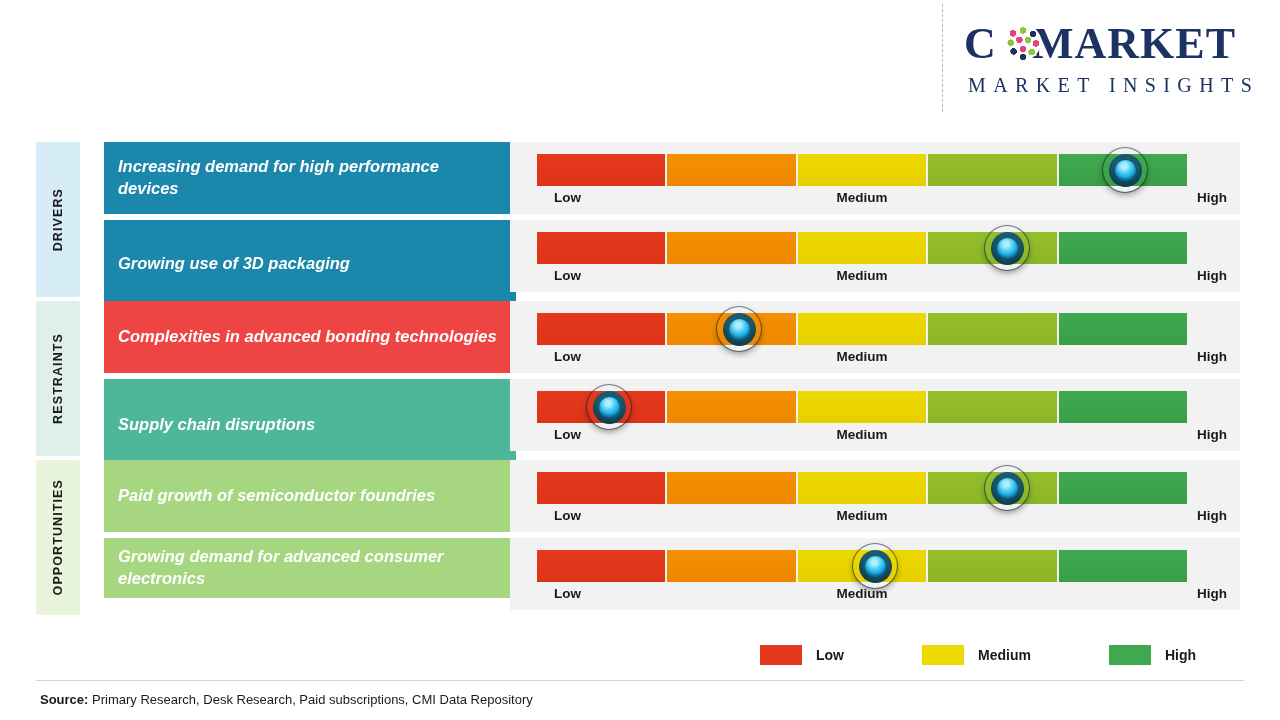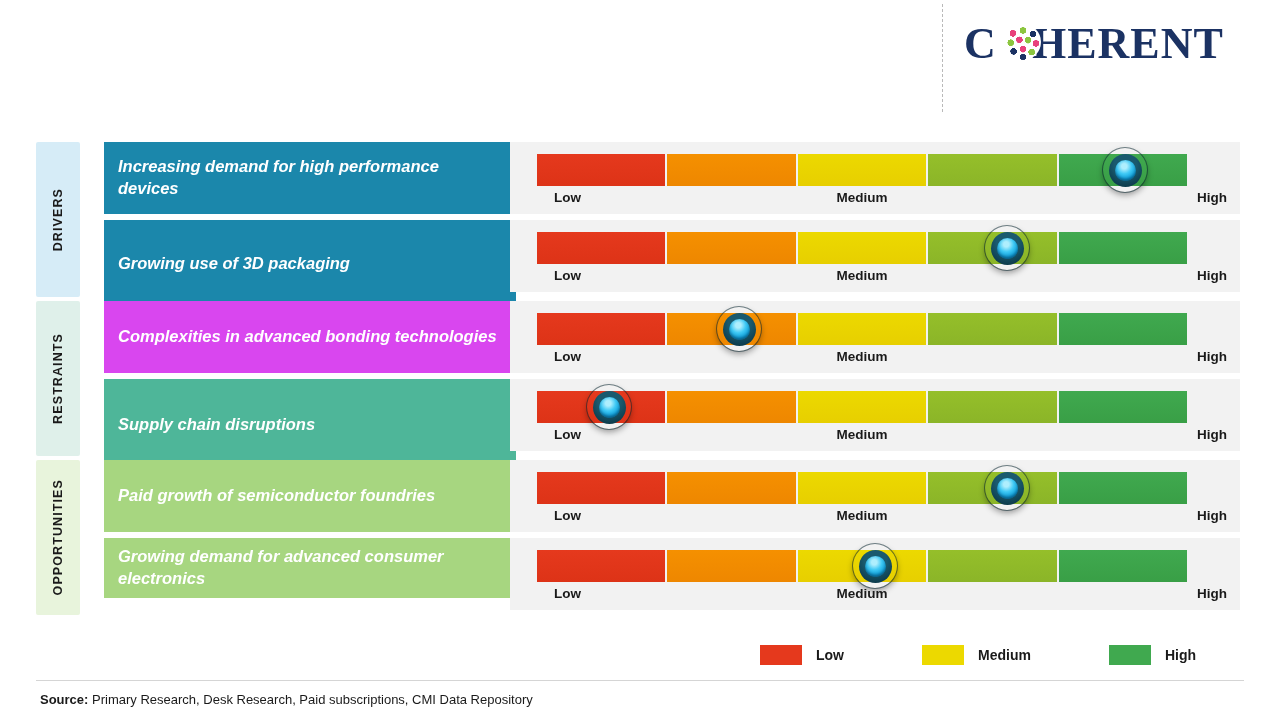--- a/index.html
+++ b/index.html
@@ -272,23 +272,24 @@
   .source b { font-weight: bold; }
 </style>
 </head>
 <body>
 
 <div class="header">
 
   <div class="logo-wrap">
     <div class="logo-divider"></div>
     <div class="logo-main">
-      <span>C</span><span style="visibility:hidden">O</span><span>HERENT</span>
+      <span>C</span><span style="visibility:hidden">O</span><span>MARKET</span>
     </div>
     <div class="logo-globe"></div>
+    <div class="logo-tag">MARKET INSIGHTS</div>
   </div>
 </div>
 
 <div class="matrix">
 
   <div class="cat-col" style="top:6px;height:155px;background:#d6ecf7;">
     <span class="cat-label">DRIVERS</span>
   </div>
   <div class="cat-col" style="top:165px;height:155px;background:#dff0ea;">
     <span class="cat-label">RESTRAINTS</span>
@@ -328,21 +329,21 @@
       <div class="seg s5"></div>
     </div>
     <div class="marker" style="left:497px;"></div>
     <div class="scale-labels">
       <span class="lbl-low">Low</span>
       <span class="lbl-med">Medium</span>
       <span class="lbl-high">High</span>
     </div>
   </div>
 
-  <div class="factor-box" style="top:165px;height:72px;background:#d946ef;">
+  <div class="factor-box" style="top:165px;height:72px;background:#ef4444;">
     <span class="factor-text">Complexities in advanced bonding technologies</span>
   </div>
   <div class="gauge-band" style="top:165px;height:72px;">
     <div class="gauge-bar">
       <div class="seg s1"></div>
       <div class="seg s2"></div>
       <div class="seg s3"></div>
       <div class="seg s4"></div>
       <div class="seg s5"></div>
     </div>

